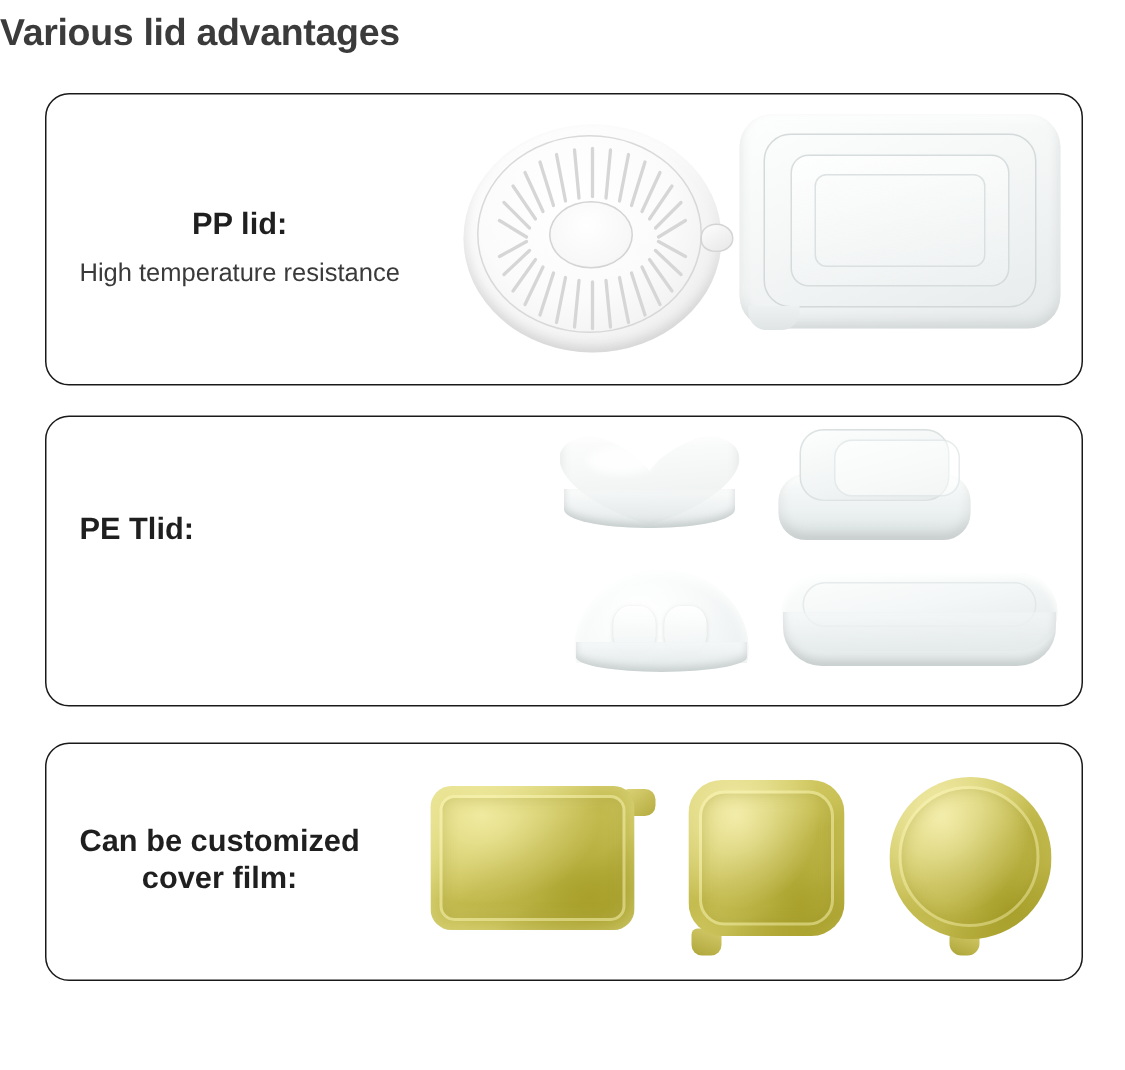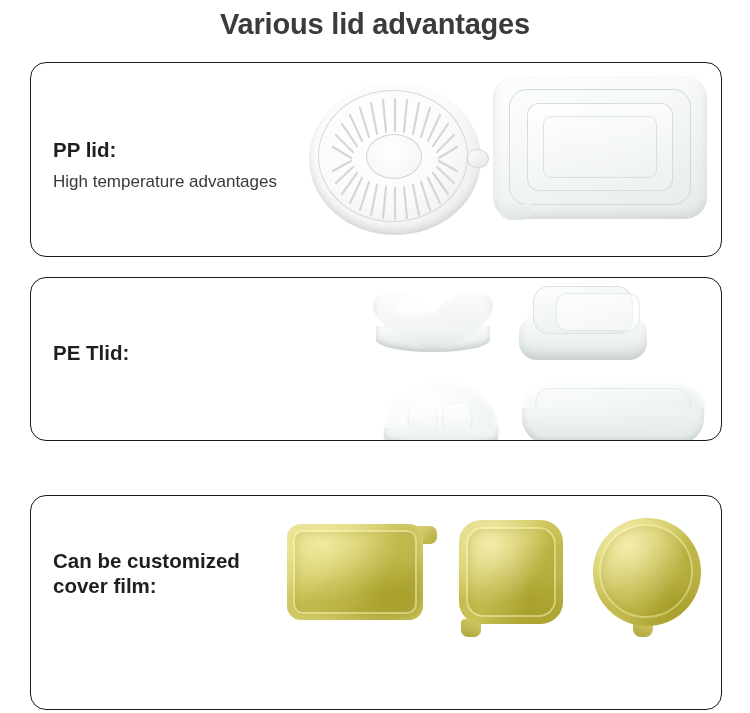--- a/index.html
+++ b/index.html
@@ -14,41 +14,41 @@
     overflow: hidden;
     position: relative;
   }
 
   
   .page-title {
     position: absolute;
     left: 0;
     top: 8px;
     width: 750px;
-    text-align: center;
-    font-size: 29px;
+    font-size: 25px;
     font-weight: bold;
     color: #3b3b3b;
     letter-spacing: -0.2px;
   }
 
   
   .card {
     position: absolute;
     left: 30px;
     width: 692px;
     border: 1.6px solid #1a1a1a;
     border-radius: 16px;
     background: #ffffff;
     box-sizing: border-box;
     overflow: hidden;
+    text-align: center;
   }
   #card-pp  { top: 62px;  height: 195px; }
-  #card-pe  { top: 277px; height: 164px; }
-  #card-film{ top: 495px; height: 215px; }
+  #card-pe  { top: 277px; height: 194px; }
+  #card-film{ top: 495px; height: 159px; }
 
   .card-text {
     position: absolute;
     left: 22px;
     color: #2d2d2d;
   }
   .card-heading {
     font-weight: bold;
     font-size: 20.5px;
     color: #1f1f1f;
@@ -378,21 +378,21 @@
 </style>
 </head>
 <body>
 
 <div class="page-title">Various lid advantages</div>
 
 <div class="card" id="card-pp">
 
   <div class="card-text" id="pp-text">
     <div class="card-heading">PP lid:</div>
-    <div class="card-sub">High temperature advantages</div>
+    <div class="card-sub">High temperature resistance</div>
   </div>
 
   <div class="card-figures" style="width:420px;">
 
     <div class="lid" id="pp-round-lid">
       <div class="disc"></div>
       <svg class="ribs" viewBox="0 0 172 152">
         <g stroke="#d6d6d6" stroke-width="2.2" stroke-linecap="round" fill="none">
           <line x1="86" y1="16" x2="86" y2="48"></line>
           <line x1="98" y1="17" x2="95" y2="49"></line>

